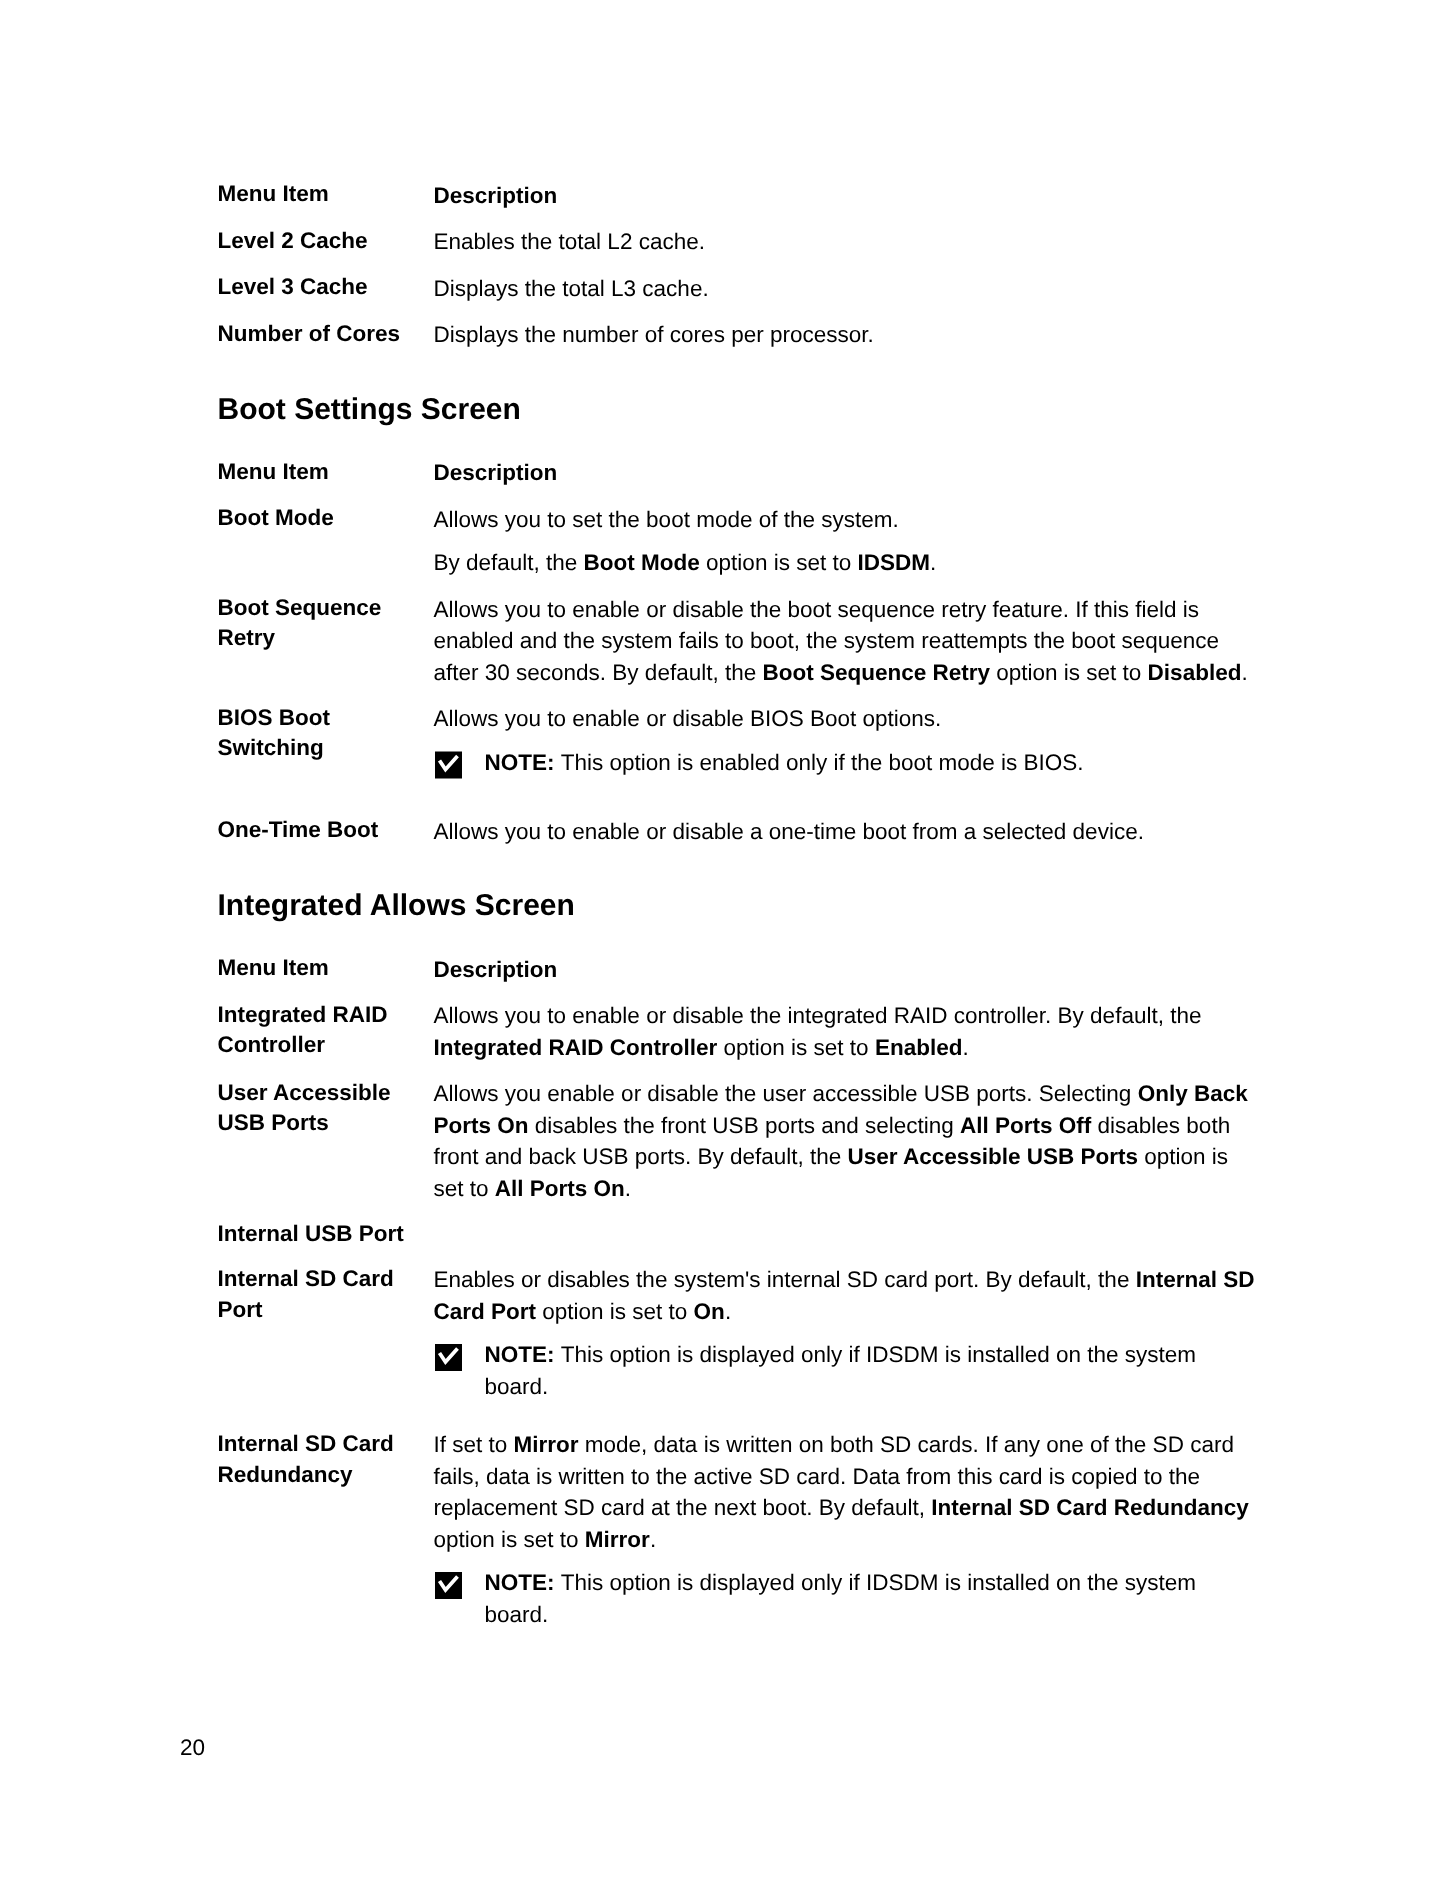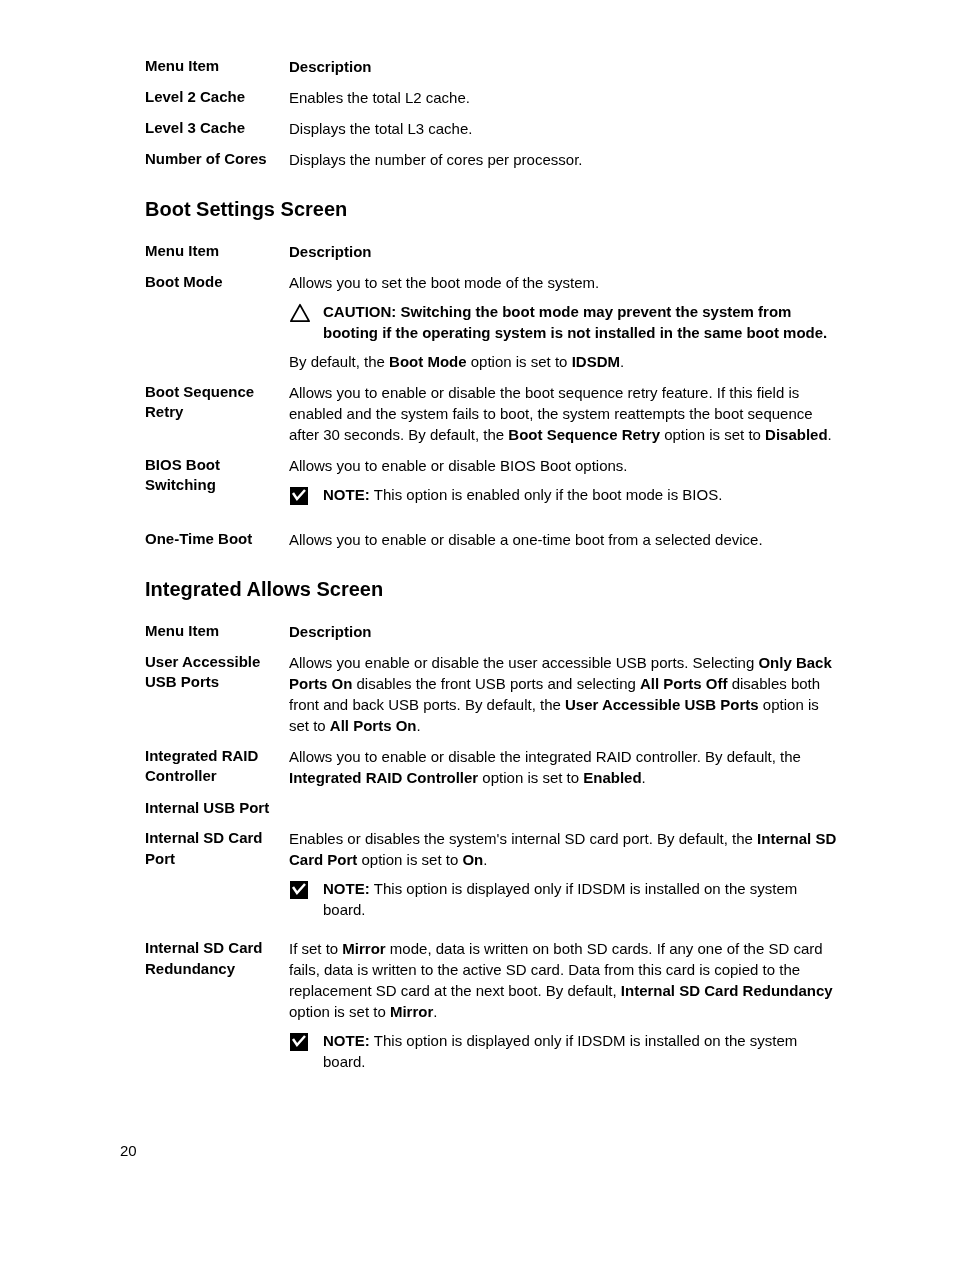--- a/index.html
+++ b/index.html
@@ -7,21 +7,21 @@
     font-size: 15px;
     color: #000;
     background: #fff;
     margin: 0;
     padding: 0;
   }
   .page {
     width: 954px;
     min-height: 1268px;
     box-sizing: border-box;
-    padding: 56px 115px 40px 145px;
+    padding: 120px 115px 40px 145px;
     position: relative;
   }
   h2 {
     font-size: 20px;
     font-weight: 600;
     margin: 28px 0 20px 0;
   }
   .tbl {
     width: 100%;
     margin-bottom: 10px;
@@ -55,21 +55,21 @@
     flex-shrink: 0;
     padding-top: 2px;
   }
   .callout-text { flex: 1; }
   .callout-text .lead { font-weight: 600; }
   svg.tri { width: 22px; height: 20px; }
   svg.note { width: 20px; height: 20px; }
   .pagenum {
     position: absolute;
     left: 120px;
-    bottom: 109px;
+    bottom: 94px;
     font-size: 15px;
   }
   b { font-weight: 600; }
 </style>
 </head>
 <body>
 
 <div class="page">
 
   <div class="tbl">
@@ -96,30 +96,20 @@
   <div class="tbl">
     <div class="row headrow">
       <div class="col1">Menu Item</div>
       <div class="col2">Description</div>
     </div>
 
     <div class="row">
       <div class="col1">Boot Mode</div>
       <div class="col2">
         <p>Allows you to set the boot mode of the system.</p>
-        <div class="callout">
-          <div class="callout-icon">
-            <svg class="tri" viewBox="0 0 24 22">
-                <path d="M12 2 L22 20 L2 20 Z" fill="none" stroke="#000" stroke-width="2" stroke-linejoin="round"></path>
-              </svg>
-          </div>
-          <div class="callout-text">
-            <b><span class="lead">CAUTION: </span><span>Switching the boot mode may prevent the system from booting if the operating system is not installed in the same boot mode.</span></b>
-          </div>
-        </div>
         <p><span>By default, the </span><b>Boot Mode</b><span> option is set to </span><b>IDSDM</b><span>.</span></p>
       </div>
     </div>
 
     <div class="row">
       <div class="col1">Boot Sequence Retry</div>
       <div class="col2">
         <p><span>Allows you to enable or disable the boot sequence retry feature. If this field is enabled and the system fails to boot, the system reattempts the boot sequence after 30 seconds. By default, the </span><b>Boot Sequence Retry</b><span> option is set to </span><b>Disabled</b><span>.</span></p>
       </div>
     </div>
@@ -150,30 +140,30 @@
 
   <h2>Integrated Allows Screen</h2>
 
   <div class="tbl">
     <div class="row headrow">
       <div class="col1">Menu Item</div>
       <div class="col2">Description</div>
     </div>
 
     <div class="row">
+      <div class="col1">Integrated RAID Controller</div>
+      <div class="col2">
+        <p><span>Allows you to enable or disable the integrated RAID controller. By default, the </span><b>Integrated RAID Controller</b><span> option is set to </span><b>Enabled</b><span>.</span></p>
+      </div>
+    </div>
+
+    <div class="row">
       <div class="col1">User Accessible USB Ports</div>
       <div class="col2">
         <p><span>Allows you enable or disable the user accessible USB ports. Selecting </span><b>Only Back Ports On</b><span> disables the front USB ports and selecting </span><b>All Ports Off</b><span> disables both front and back USB ports. By default, the </span><b>User Accessible USB Ports</b><span> option is set to </span><b>All Ports On</b><span>.</span></p>
-      </div>
-    </div>
-
-    <div class="row">
-      <div class="col1">Integrated RAID Controller</div>
-      <div class="col2">
-        <p><span>Allows you to enable or disable the integrated RAID controller. By default, the </span><b>Integrated RAID Controller</b><span> option is set to </span><b>Enabled</b><span>.</span></p>
       </div>
     </div>
 
     <div class="row">
       <div class="col1">Internal USB Port</div>
     </div>
 
     <div class="row">
       <div class="col1">Internal SD Card Port</div>
       <div class="col2">

